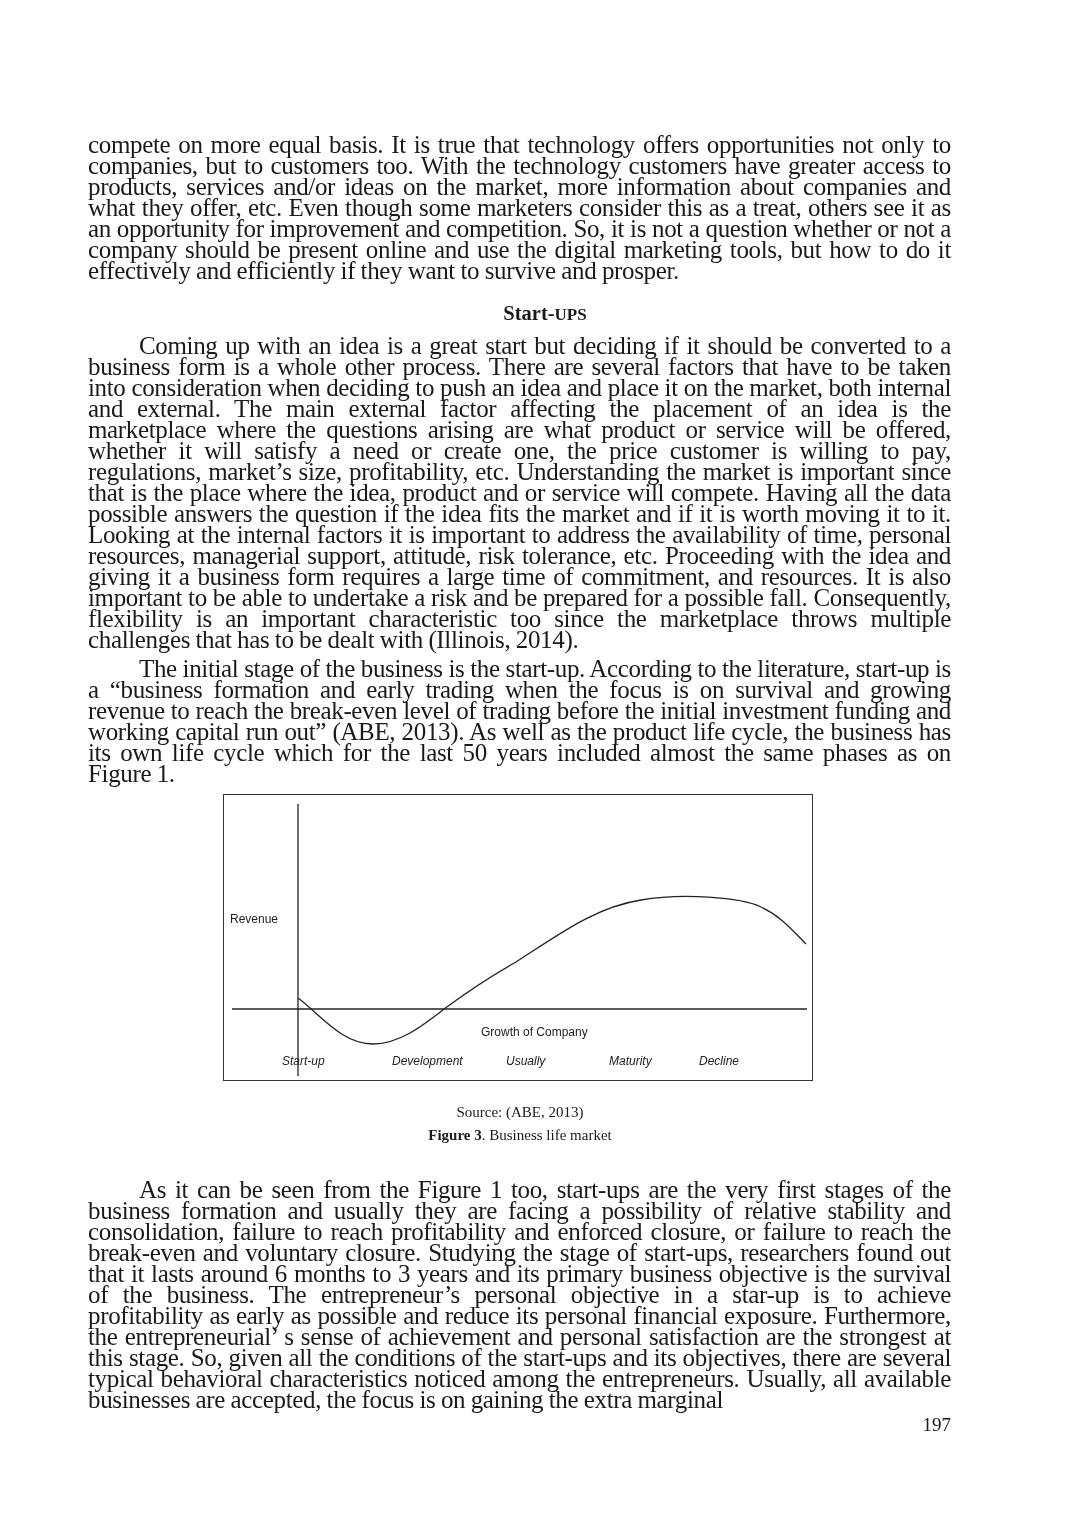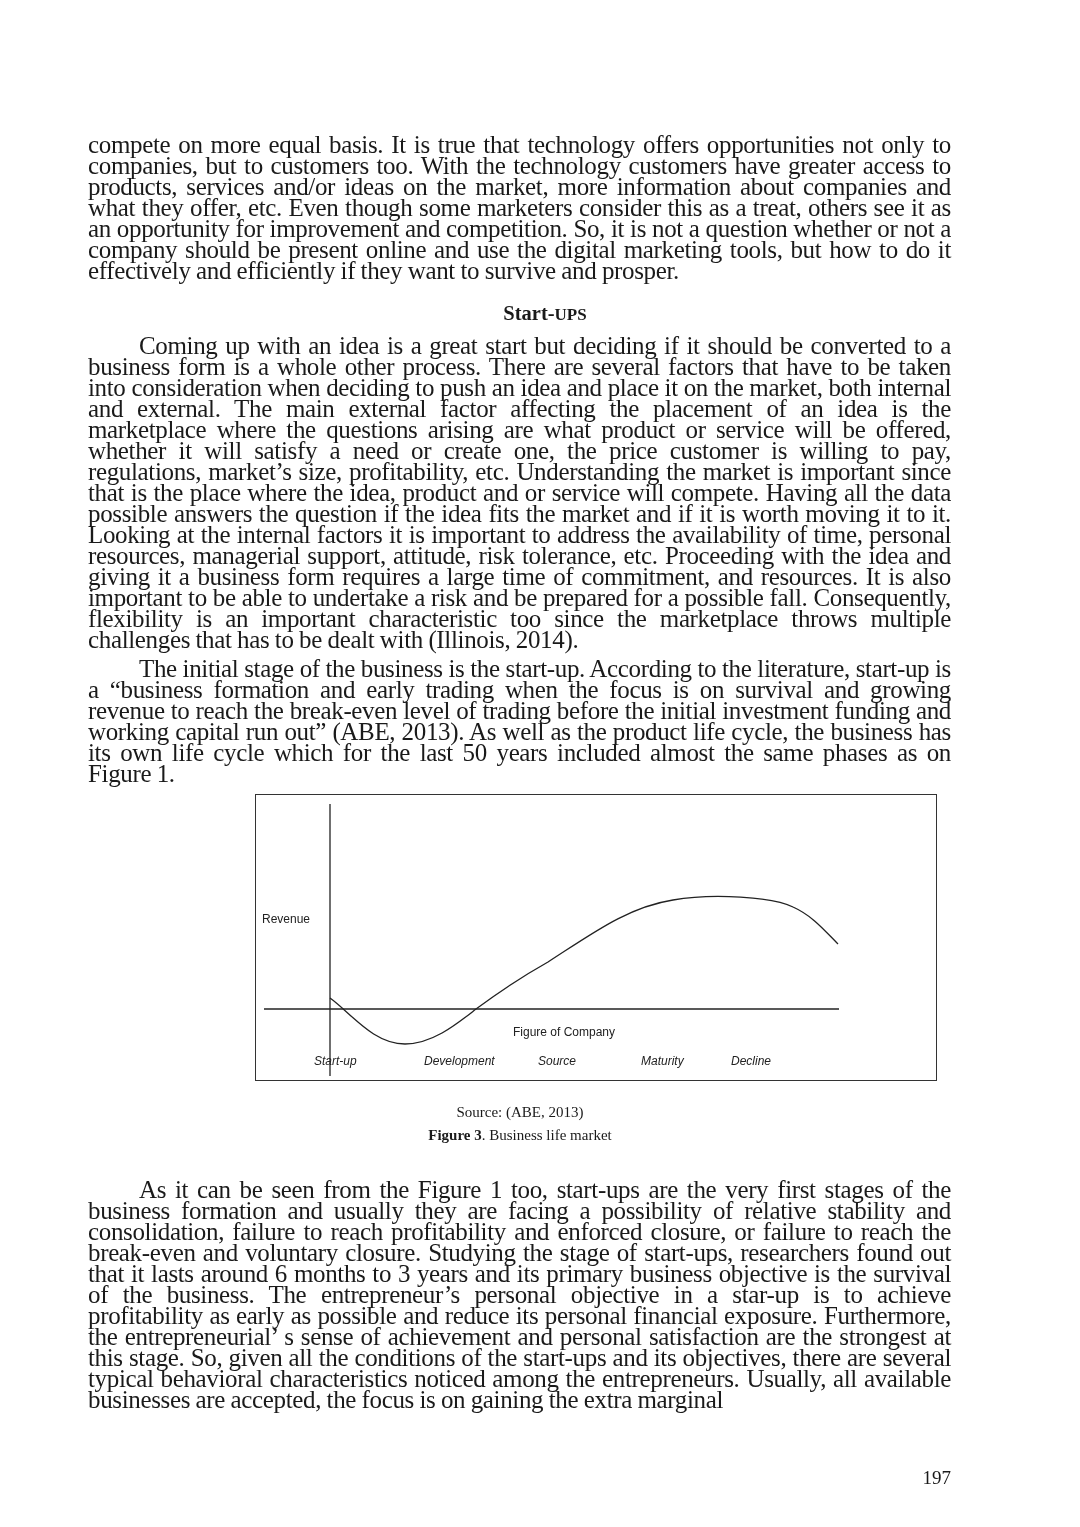--- a/index.html
+++ b/index.html
@@ -4,52 +4,52 @@
 <style>
   html, body { margin: 0; padding: 0; background: #ffffff; }
   body { width: 1080px; height: 1527px; position: relative; overflow: hidden;
          font-family: "Liberation Serif", "DejaVu Serif", serif; color: #1a1a1a; }
   .page { position: absolute; left: 88px; top: 134px; width: 863px; }
   .para { font-size: 25px; line-height: 21px; text-align: justify; margin: 0;
           letter-spacing: -0.35px; word-spacing: -0.4px; }
   .indent { text-indent: 51px; margin-top: 8px; }
   .heading { font-size: 20.5px; font-weight: bold; margin: 20px 0 0 51px; line-height: 24px; text-align: center; }
   .heading .sc { font-size: 17px; }
-  .figure { position: absolute; left: 223px; top: 794px; width: 682px; height: 287px;
-            border: 1.3px solid #333; box-sizing: border-box; margin-left: 32px; }
+  .figure { position: absolute; left: 223px; top: 794px; width: 590px; height: 287px;
+            border: 1.3px solid #333; box-sizing: border-box; }
   .figure svg { position: absolute; left: 0; top: 0; }
   .fig-label { position: absolute; font-family: "Liberation Sans", "DejaVu Sans", sans-serif;
                font-size: 12px; color: #222; white-space: nowrap; }
   .fig-label.it { font-style: italic; }
   .caption { position: absolute; left: 0; width: 1040px; text-align: center;
              font-size: 15px; line-height: 22px; }
   .caption b { font-weight: bold; }
-  .page-num { position: absolute; right: 129px; top: 1467px; font-size: 19px; }
+  .page-num { position: absolute; right: 129px; top: 1414px; font-size: 19px; }
 </style>
 </head>
 <body>
 
 <div class="page">
   <p class="para">compete on more equal basis. It is true that technology offers opportunities not only to companies, but to customers too. With the technology customers have greater access to products, services and/or ideas on the market, more information about companies and what they offer, etc. Even though some marketers consider this as a treat, others see it as an opportunity for improvement and competition. So, it is not a question whether or not a company should be present online and use the digital marketing tools, but how to do it effectively and efficiently if they want to survive and prosper.</p>
   <div class="heading"><span>Start-</span><span class="sc">UPS</span></div>
   <p class="para indent">Coming up with an idea is a great start but deciding if it should be converted to a business form is a whole other process. There are several factors that have to be taken into consideration when deciding to push an idea and place it on the market, both internal and external. The main external factor affecting the placement of an idea is the marketplace where the questions arising are what product or service will be offered, whether it will satisfy a need or create one, the price customer is willing to pay, regulations, market’s size, profitability, etc. Understanding the market is important since that is the place where the idea, product and or service will compete. Having all the data possible answers the question if the idea fits the market and if it is worth moving it to it. Looking at the internal factors it is important to address the availability of time, personal resources, managerial support, attitude, risk tolerance, etc. Proceeding with the idea and giving it a business form requires a large time of commitment, and resources. It is also important to be able to undertake a risk and be prepared for a possible fall. Consequently, flexibility is an important characteristic too since the marketplace throws multiple challenges that has to be dealt with (Illinois, 2014).</p>
   <p class="para indent">The initial stage of the business is the start-up. According to the literature, start-up is a “business formation and early trading when the focus is on survival and growing revenue to reach the break-even level of trading before the initial investment funding and working capital run out” (ABE, 2013). As well as the product life cycle, the business has its own life cycle which for the last 50 years included almost the same phases as on Figure 1.</p>
 </div>
 
 <div class="figure">
   <svg width="590" height="287" viewBox="223 794 590 287">
     <line x1="297" y1="803" x2="297" y2="1075" stroke="#222" stroke-width="1.3"></line>
     <line x1="231" y1="1008" x2="806" y2="1008" stroke="#222" stroke-width="1.3"></line>
     <path d="M297,997 C318,1012 340,1043 372,1043 C400,1043 425,1022 443,1008 C470,988 490,975 515,961 C560,932 595,906 640,899 C680,892 740,896 760,906 C780,915 792,930 805,943" fill="none" stroke="#222" stroke-width="1.3"></path>
   </svg>
   <span class="fig-label" style="left:6px; top:117px;">Revenue</span>
-  <span class="fig-label" style="left:257px; top:230px;">Figure of Company</span>
+  <span class="fig-label" style="left:257px; top:230px;">Growth of Company</span>
   <span class="fig-label it" style="left:58px; top:259px;text-align:center;">Start-up</span>
   <span class="fig-label it" style="left:168px; top:259px;">Development</span>
-  <span class="fig-label it" style="left:282px; top:259px;">Source</span>
+  <span class="fig-label it" style="left:282px; top:259px;">Usually</span>
   <span class="fig-label it" style="left:385px; top:259px;">Maturity</span>
   <span class="fig-label it" style="left:475px; top:259px;">Decline</span>
 </div>
 
 <div class="caption" style="top:1101px;">Source: (ABE, 2013)</div>
 <div class="caption" style="top:1124px;"><b>Figure 3</b><span>. Business life market</span></div>
 
 <div class="page" style="top:1171px;">
   <p class="para indent">As it can be seen from the Figure 1 too, start-ups are the very first stages of the business formation and usually they are facing a possibility of relative stability and consolidation, failure to reach profitability and enforced closure, or failure to reach the break-even and voluntary closure. Studying the stage of start-ups, researchers found out that it lasts around 6 months to 3 years and its primary business objective is the survival of the business. The entrepreneur’s personal objective in a star-up is to achieve profitability as early as possible and reduce its personal financial exposure. Furthermore, the entrepreneurial’ s sense of achievement and personal satisfaction are the strongest at this stage. So, given all the conditions of the start-ups and its objectives, there are several typical behavioral characteristics noticed among the entrepreneurs. Usually, all available businesses are accepted, the focus is on gaining the extra marginal</p>
 </div>

